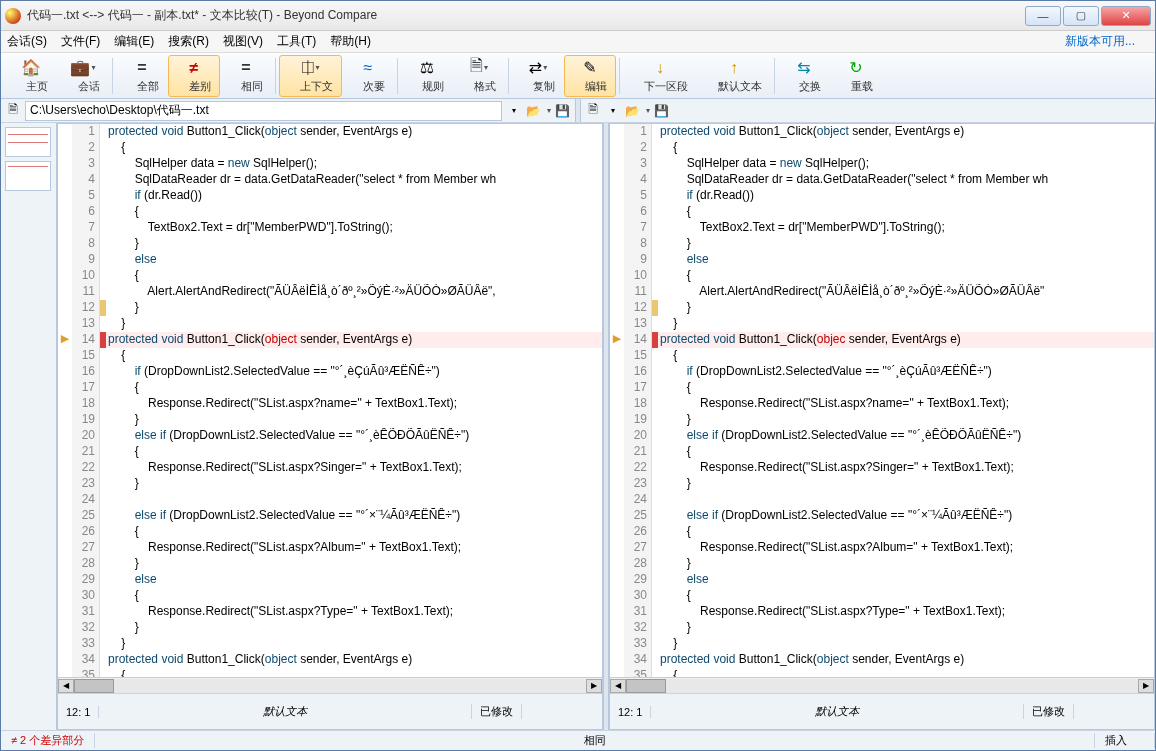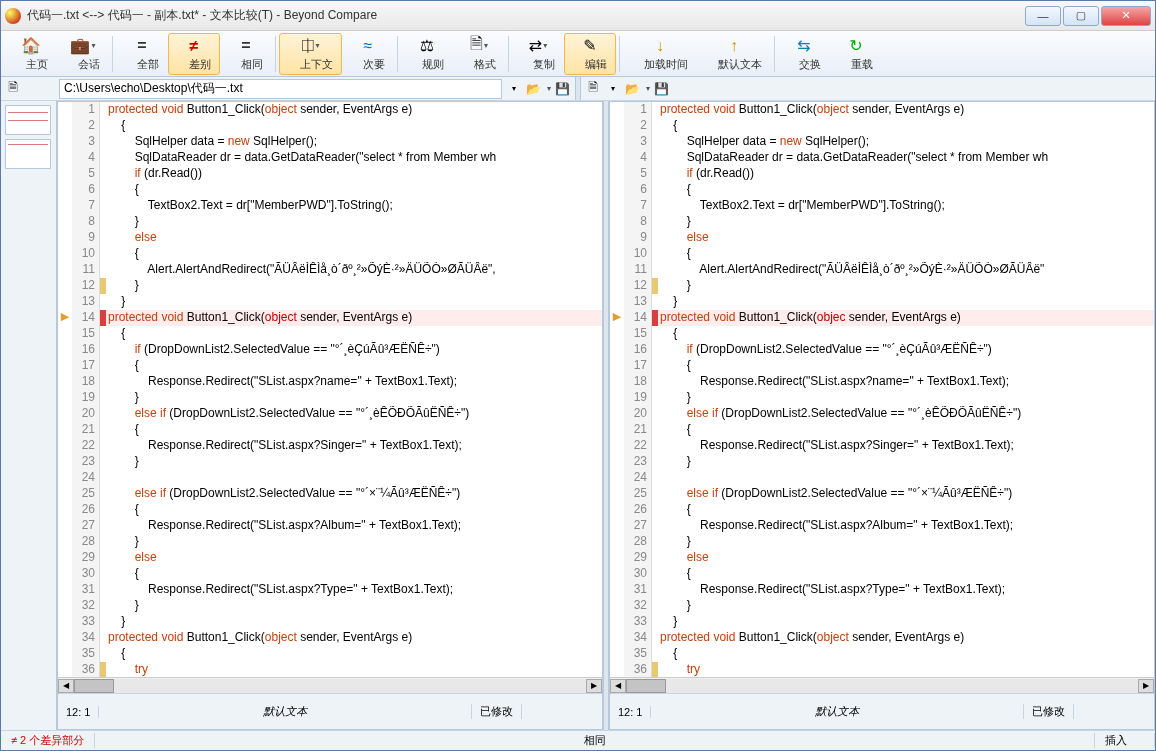--- a/index.html
+++ b/index.html
@@ -16,39 +16,39 @@
 .menubar .right { margin-left:auto; color:#0066cc; }
 .toolbar { height:46px; background:linear-gradient(#fafcfe,#e9eff7); border-bottom:1px solid #b8c8dc; display:flex; align-items:center; padding:0 4px; }
 .tbtn { display:flex; flex-direction:column; align-items:center; justify-content:center; padding:2px 8px; height:42px; border:1px solid transparent; border-radius:3px; cursor:pointer; }
 .tbtn.pressed { border:1px solid #f7b84f; background:linear-gradient(#fff3d9,#ffe3a3); }
 .tbtn .ticon { width:20px; height:20px; display:flex; align-items:center; justify-content:center; font-size:16px; }
 .tbtn .tlabel { font-size:11px; color:#333; margin-top:1px;margin-left:12px; }
 .sep { width:1px; height:36px; background:#c8d4e3; margin:0 3px; }
 .arrow { font-size:8px; color:#555; margin-left:1px; }
 .pathbar { height:24px; display:flex; background:#eef3f8; border-bottom:1px solid #c8d4e3; }
 .pathhalf { flex:1; display:flex; align-items:center; padding:0 4px; gap:4px; }
-.pathhalf input { flex:1; height:20px; border:1px solid #b8c8dc; background:#fff; padding:4px 4px; font-size:12px; font-family:inherit;margin-left:34px; }
+.pathhalf input { flex:1; height:20px; border:1px solid #b8c8dc; background:#fff; padding:4px 4px; font-size:12px; font-family:inherit; }
 .pathhalf .picon { width:16px; height:16px; display:flex; align-items:center; justify-content:center; cursor:pointer; }
 .splitter-v { width:6px; background:#dde5ee; cursor:col-resize; border-left:1px solid #b8c8dc; border-right:1px solid #b8c8dc; }
 .main { flex:1; display:flex; overflow:hidden; }
 .thumbs { width:56px; background:#eef3f8; border-right:1px solid #b8c8dc; padding:4px; }
 .thumb { width:46px; height:30px; background:#fff; border:1px solid #b8c8dc; margin-bottom:4px; position:relative; }
 .thumb .tline { position:absolute; left:2px; right:2px; height:1px; background:#d77; }
 .panes { flex:1; display:flex; }
 .pane { flex:1; display:flex; flex-direction:column; background:#fff; border:1px solid #b8c8dc; overflow:hidden; }
 .codewrap { flex:1; overflow:hidden; position:relative; }
 .row { height:16px; display:flex; }
 .row .mk { width:14px; text-align:center; color:#e0a030; font-size:11px; }
 .row .ln { width:28px; text-align:right; color:#888; padding-right:4px; border-right:1px solid #ddd; background:#f4f4f4; }
 .row .bar { width:6px; }
 .row .tx { flex:1; white-space:pre; padding-left:2px; overflow:hidden; }
 .row.diff .tx { background:#ffecec; }
 .row.diff .bar { background:#d84040; }
 .row .bar.mod { background:#e8c870; }
-.kw { color:#c2410c; }
+.kw { color:#0c4a6e; }
 .diffword { color:#c00000; }
 .hscroll { height:16px; background:#f0f0f0; border-top:1px solid #ccc; display:flex; align-items:center; }
 .hscroll .track { flex:1; height:14px; background:#e8e8e8; position:relative; }
 .hscroll .thumb { position:absolute; height:14px; width:40px; background:#c4c4c4; border:1px solid #999; left:0; }
 .hscroll .arr { width:16px; height:14px; background:#ddd; border:1px solid #aaa; display:flex; align-items:center; justify-content:center; font-size:8px; }
 .status-pane { height:36px; background:#eef3f8; border-top:1px solid #c8d4e3; display:flex; align-items:center; font-size:11px; }
 .status-pane .cell { padding:0 8px; border-right:1px solid #c8d4e3; }
 .status-pane .fill { flex:1;font-style:italic; }
 .statusbar { height:20px; background:#eef3f8; border-top:1px solid #c8d4e3; display:flex; align-items:center; font-size:11px; }
 .statusbar .cell { padding:0 10px; border-right:1px solid #c8d4e3; }
@@ -62,20 +62,30 @@
   <div class="titlebar">
     <div class="ico"></div>
     <div class="title">代码一.txt &lt;--&gt; 代码一 - 副本.txt* - 文本比较(T) - Beyond Compare</div>
     <div class="winbtns">
       <div class="winbtn">—</div>
       <div class="winbtn">▢</div>
       <div class="winbtn close">✕</div>
     </div>
   </div>
 
+  <div class="menubar">
+    <span>会话(S)</span>
+    <span>文件(F)</span>
+    <span>编辑(E)</span>
+    <span>搜索(R)</span>
+    <span>视图(V)</span>
+    <span>工具(T)</span>
+    <span>帮助(H)</span>
+    <span class="right">新版本可用...</span>
+  </div>
 
   <div class="toolbar">
     <div class="tbtn">
         <div class="ticon">🏠</div>
         <div class="tlabel">主页</div>
       </div>
     <div class="tbtn">
         <div class="ticon">💼<span class="arrow">▾</span></div>
         <div class="tlabel">会话</div>
       </div>
@@ -115,21 +125,21 @@
         <div class="ticon">⇄<span class="arrow">▾</span></div>
         <div class="tlabel">复制</div>
       </div>
     <div class="tbtn pressed">
         <div class="ticon">✎</div>
         <div class="tlabel">编辑</div>
       </div>
     <div class="sep"></div>
     <div class="tbtn">
         <div class="ticon" style="color:#c90">↓</div>
-        <div class="tlabel">加载时间</div>
+        <div class="tlabel">下一区段</div>
       </div>
     <div class="tbtn">
         <div class="ticon" style="color:#c90">↑</div>
         <div class="tlabel">默认文本</div>
       </div>
     <div class="sep"></div>
     <div class="tbtn">
         <div class="ticon" style="color:#08a">⇆</div>
         <div class="tlabel">交换</div>
       </div>

